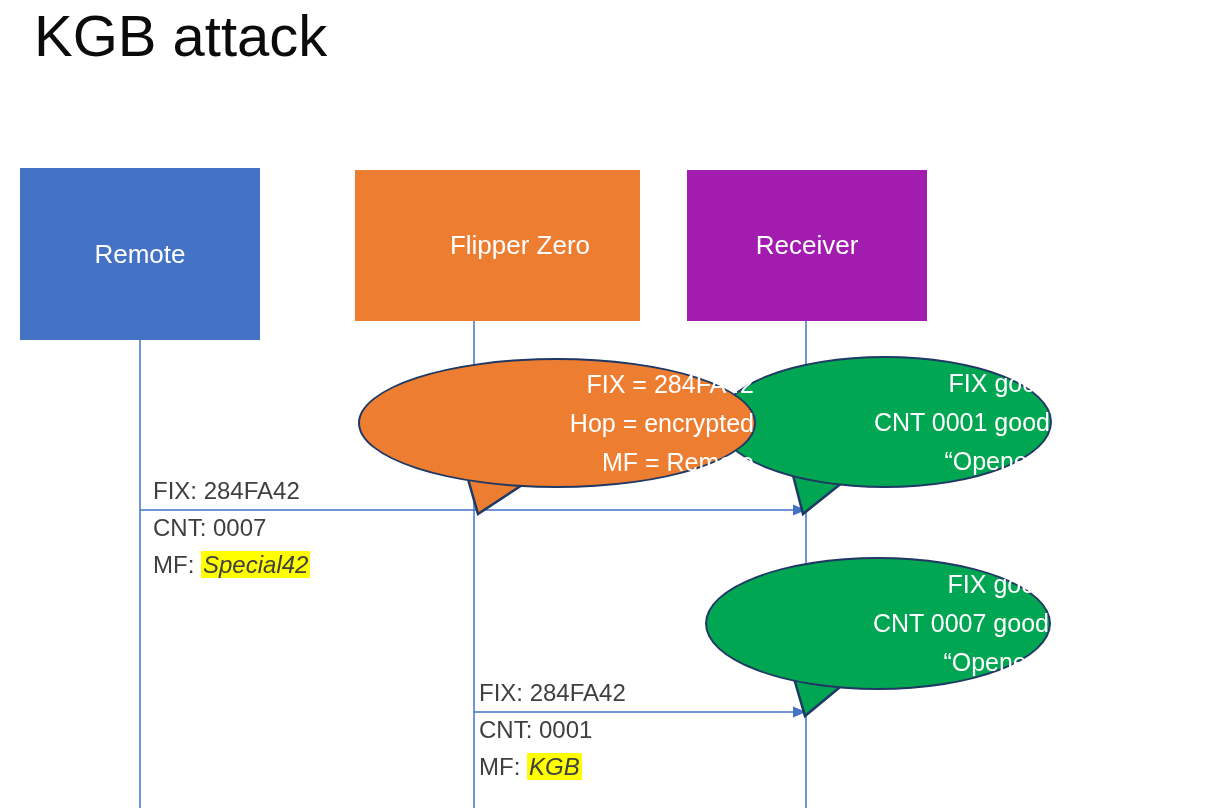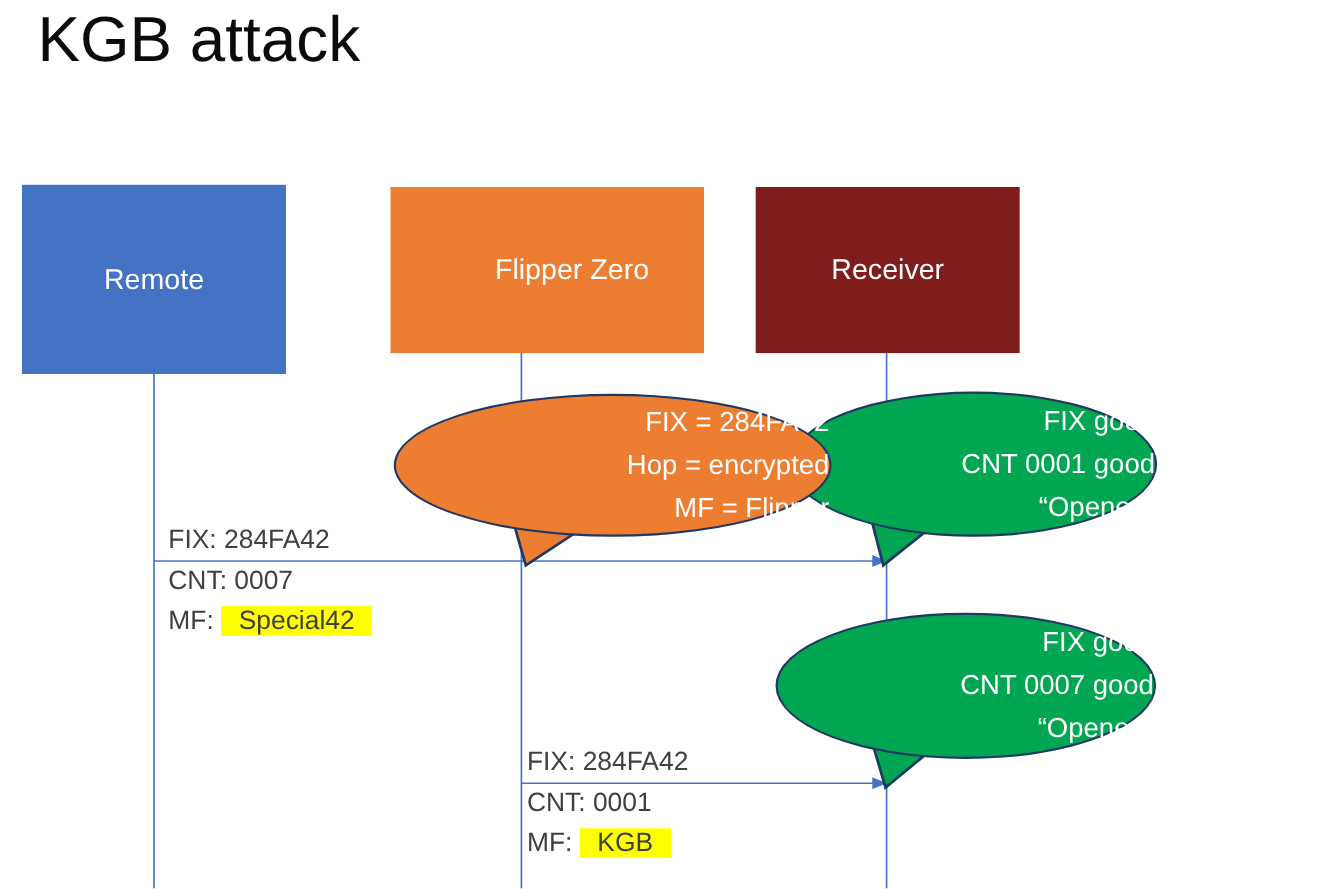--- a/index.html
+++ b/index.html
@@ -30,21 +30,21 @@
     width: 240px;
     height: 152px;
     display: flex;
     align-items: center;
     justify-content: center;
     color: #ffffff;
     font-size: 26px;
   }
   .actor.remote   { left: 20px;  top: 168px; background: #4472C4; height: 172px; }
   .actor.flipper  { left: 355px; top: 170px; background: #ED7D31; height: 151px; padding-left: 45px; }
-  .actor.receiver { left: 687px; top: 170px; background: #7f1d1d; height: 151px; }
+  .actor.receiver { left: 687px; top: 170px; background: #a21caf; height: 151px; }
   svg.layer {
     position: absolute;
     left: 0;
     top: 0;
   }
   .bubble {
     position: absolute;
     box-sizing: border-box;
     border: 2.5px solid #1F3864;
     border-radius: 50%;
@@ -62,21 +62,22 @@
   .bubble.green1 { left: 718px; top: 356px; width: 334px; height: 132px; background: #00A651; }
   .bubble.green2 { left: 705px; top: 557px; width: 346px; height: 133px; background: #00A651; }
   .msg-label {
     position: absolute;
     font-size: 24px;
     color: #404040;
     white-space: nowrap;
   }
   .hl {
     background: #FFFF00;
-    padding: 0 16px;
+    padding: 0 2px;
+    font-style: italic;
   }
 </style>
 </head>
 <body>
 
 <div class="canvas">
 
   <div class="title">KGB attack</div>
 
   <div class="actor remote">
@@ -117,21 +118,21 @@
 
   <div class="bubble green2">
     <div>FIX good</div>
     <div>CNT 0007 good</div>
     <div>“Opened”</div>
   </div>
 
   <div class="bubble orange">
     <div>FIX = 284FA42</div>
     <div>Hop = encrypted</div>
-    <div>MF = Flipper</div>
+    <div>MF = Remote</div>
   </div>
 
   <div class="msg-label" style="left:153px; top:477px;">FIX: 284FA42</div>
   <div class="msg-label" style="left:153px; top:514px;">CNT: 0007</div>
   <div class="msg-label" style="left:153px; top:551px;">
     <span>MF: </span><span class="hl">Special42</span>
   </div>
 
   <div class="msg-label" style="left:479px; top:679px;">FIX: 284FA42</div>
   <div class="msg-label" style="left:479px; top:716px;">CNT: 0001</div>

